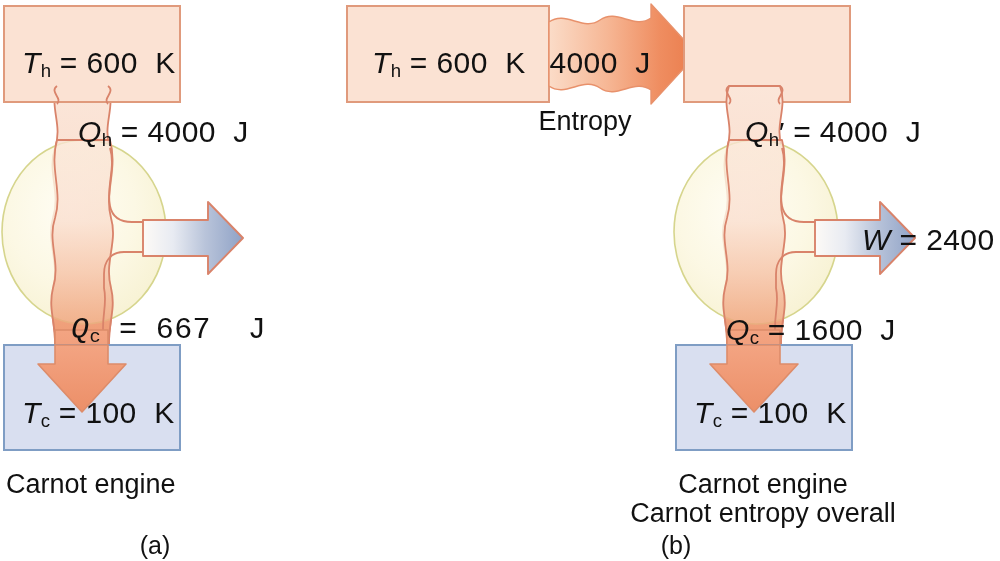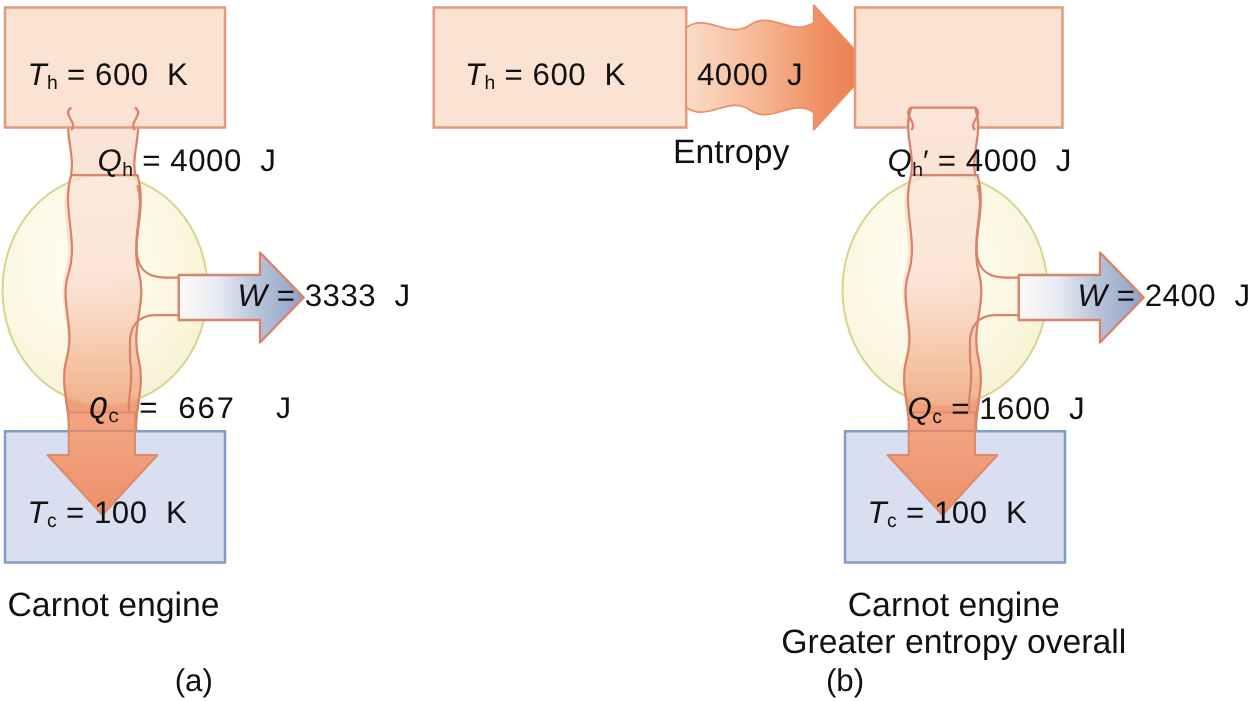--- a/index.html
+++ b/index.html
@@ -37,21 +37,21 @@
     pointer-events: none;
   }
   .lbl {
     position: absolute;
     white-space: nowrap;
     font-family: "Liberation Sans", sans-serif;
     color: #111111;
     line-height: 1;
   }
   .eq {
-    font-size: 25px;
+    font-size: 30px;
     letter-spacing: 0.4px;
   }
   .eq .sym {
     font-style: italic;
     font-weight: 500;
   }
   .eq sub {
     font-size: 0.62em;
     font-style: normal;
     vertical-align: -0.22em;
@@ -336,26 +336,20 @@
       &nbsp;<span>K</span>
     </div>
 
     <div class="lbl eq" style="left:78px; top:117px;">
       <span class="sym">Q</span><sub>h</sub>
       <span>=</span>
       <span>4000</span>
       &nbsp;<span>J</span>
     </div>
 
-    <div class="lbl eq" style="left:190px; top:225px;">
-      <span class="sym">W</span>
-      <span>=</span>
-      <span>3333</span>
-      &nbsp;<span>J</span>
-    </div>
 
     <div class="lbl eq" style="left:71px; top:315px;font-family:Liberation Mono, monospace;">
       <span class="sym">Q</span><sub>c</sub>
       <span>=</span>
       <span>667</span>
       &nbsp;<span>J</span>
     </div>
 
     <div class="lbl eq" style="left:22px; top:398px;">
       <span class="sym">T</span><sub>c</sub>
@@ -376,21 +370,21 @@
     </div>
 
     <div class="lbl eq ctr" style="left:600px; top:48px;">
       <span>4000</span>
       &nbsp;<span>J</span>
     </div>
 
     <div class="lbl cap ctr" style="left:585px; top:108px;">Entropy</div>
 
 
-    <div class="lbl eq" style="left:710px; top:117px;">
+    <div class="lbl eq" style="left:745px; top:117px;">
       <span class="sym">Q</span><sub>h</sub><span class="pr">′</span>
       <span>=</span>
       <span>4000</span>
       &nbsp;<span>J</span>
     </div>
 
     <div class="lbl eq" style="left:862px; top:225px;">
       <span class="sym">W</span>
       <span>=</span>
       <span>2400</span>
@@ -405,18 +399,18 @@
     </div>
 
     <div class="lbl eq" style="left:694px; top:398px;">
       <span class="sym">T</span><sub>c</sub>
       <span>=</span>
       <span>100</span>
       &nbsp;<span>K</span>
     </div>
 
     <div class="lbl cap ctr" style="left:763px; top:471px;">Carnot engine</div>
-    <div class="lbl cap ctr" style="left:763px; top:500px;">Greater entropy overall</div>
+    <div class="lbl cap ctr" style="left:763px; top:500px;">Carnot entropy overall</div>
 
     <div class="lbl panelname ctr" style="left:676px; top:533px;">(b)</div>
 
   </div>
 </div>
 
 </body></html>

